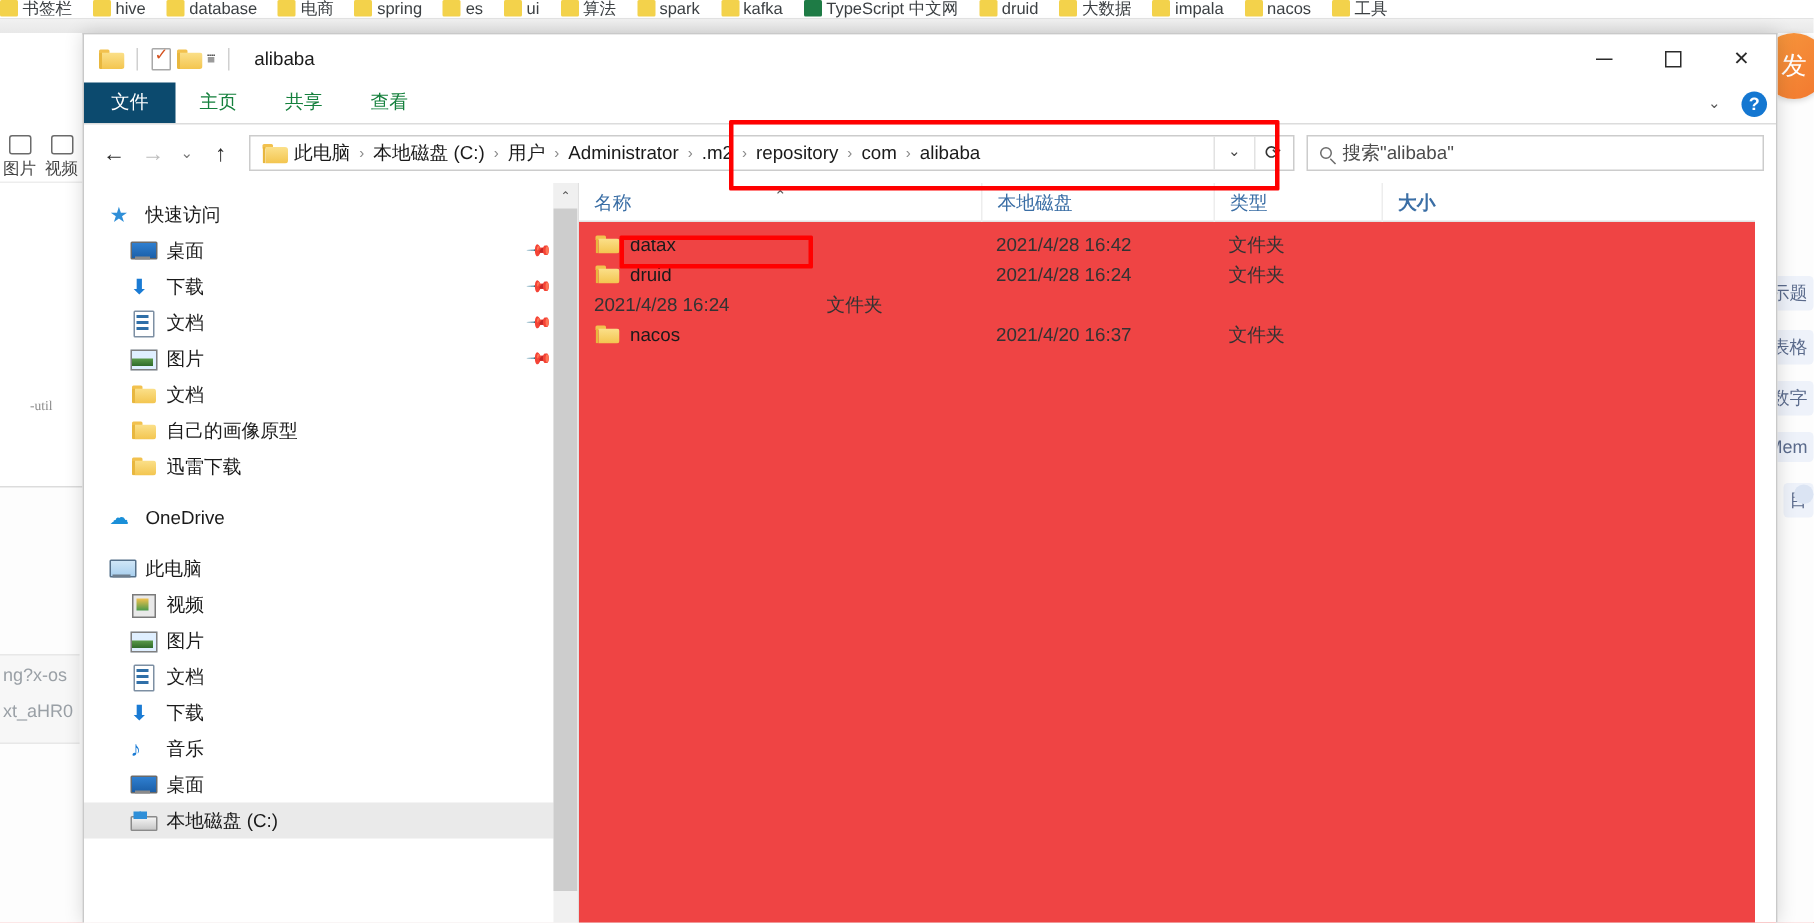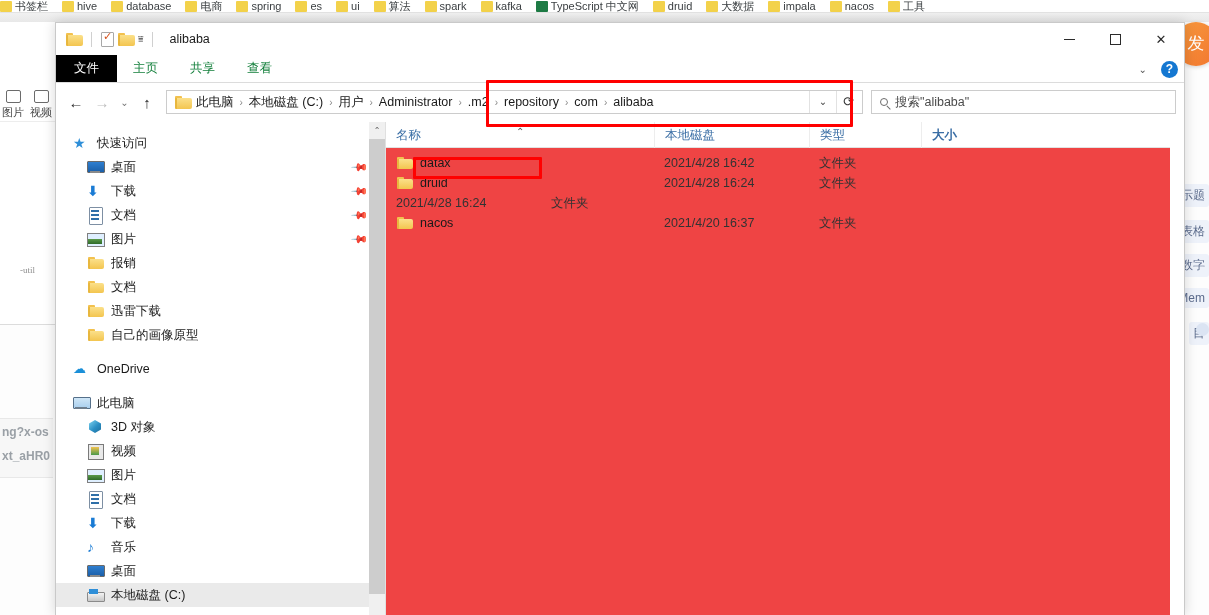--- a/index.html
+++ b/index.html
@@ -52,24 +52,23 @@
   }
   .bg-tab.t1 { left: 2px; top: 6px; }
   .bg-tab.t2 { left: 30px; top: 6px; }
 
   .bg-txt {
     position: absolute; font-size: 9px; color: #8c8c8c;
     font-family: Liberation Serif, serif;
   }
   .bg-frag-a { left: 20px; top: 243px; }
   .bg-frag-b {
-    position: absolute; left: 0; top: 418px; width: 53px; height: 60px;
+    position: absolute; left: 0; top: 436px; width: 53px; height: 60px;
     background: #f7f7f7; border-top: 1px solid #e8e8e8;
     border-bottom: 1px solid #e8e8e8;
-    font-weight: bold;
   }
   .bg-frag-b span { position: absolute; font-size: 12px; color: #9aa0a6; }
   .bg-frag-b .l1 { left: 2px; top: 6px; }
   .bg-frag-b .l2 { left: 2px; top: 30px; }
 
   
   .bg-right {
     position: absolute; right: 0; top: 150px; width: 36px; height: 200px;
   }
   .bg-right .chip {
@@ -167,21 +166,21 @@
   .ribbon {
     height: 28px; background: #ffffff; display: flex;
     align-items: stretch; position: relative;
     border-bottom: 1px solid #dcdcdc;
   }
   .rtab {
     display: flex; align-items: center; padding: 0 16px;
     font-size: 12.5px; color: #15803d;
   }
   .rtab.file {
-    background: #000000; color: #ffffff; padding: 0 18px;
+    background: #0c4a6e; color: #ffffff; padding: 0 18px;
   }
   .ribbon-right {
     position: absolute; right: 6px; top: 0; height: 28px;
     display: flex; align-items: center; gap: 10px;
   }
   .rb-caret { font-size: 10px; color: #555; padding: 0 4px; }
   .help-ic {
     width: 17px; height: 17px; border-radius: 50%;
     background: #1477d1; color: #fff; font-size: 12px;
     font-weight: bold; text-align: center; line-height: 17px;
@@ -543,53 +542,45 @@
           <span class="lbl">文档</span>
           <span class="pin">📌</span>
         </div>
         <div class="nav-item indent">
           <span class="ic ic-pic"></span>
           <span class="lbl">图片</span>
           <span class="pin">📌</span>
         </div>
         <div class="nav-item indent">
           <span class="ic ic-folder"></span>
-          <span class="lbl">报销</span>
+          <span class="lbl">文档</span>
         </div>
         <div class="nav-item indent">
           <span class="ic ic-folder"></span>
-          <span class="lbl">文档</span>
+          <span class="lbl">自己的画像原型</span>
         </div>
         <div class="nav-item indent">
           <span class="ic ic-folder"></span>
           <span class="lbl">迅雷下载</span>
-        </div>
-        <div class="nav-item indent">
-          <span class="ic ic-folder"></span>
-          <span class="lbl">自己的画像原型</span>
         </div>
 
         <div class="nav-gap"></div>
 
         <div class="nav-item">
           <span class="ic ic-onedrive">☁</span>
           <span class="lbl">OneDrive</span>
         </div>
 
         <div class="nav-gap"></div>
 
         <div class="nav-item">
           <span class="ic ic-pc"></span>
           <span class="lbl">此电脑</span>
         </div>
 
-        <div class="nav-item indent">
-          <span class="ic ic-3d"></span>
-          <span class="lbl">3D 对象</span>
-        </div>
         <div class="nav-item indent">
           <span class="ic ic-video"></span>
           <span class="lbl">视频</span>
         </div>
         <div class="nav-item indent">
           <span class="ic ic-pic"></span>
           <span class="lbl">图片</span>
         </div>
         <div class="nav-item indent">
           <span class="ic ic-doc"></span>

